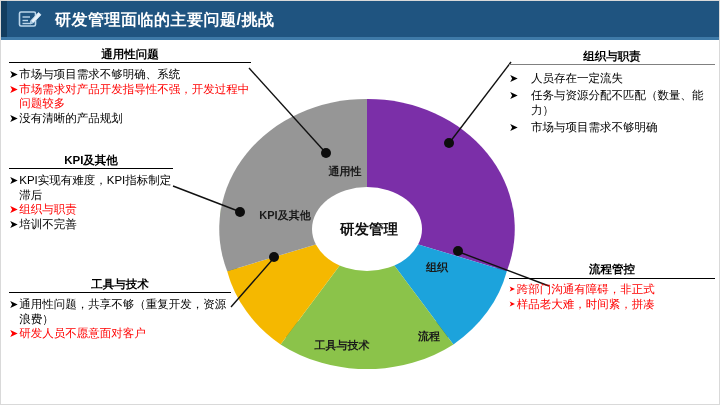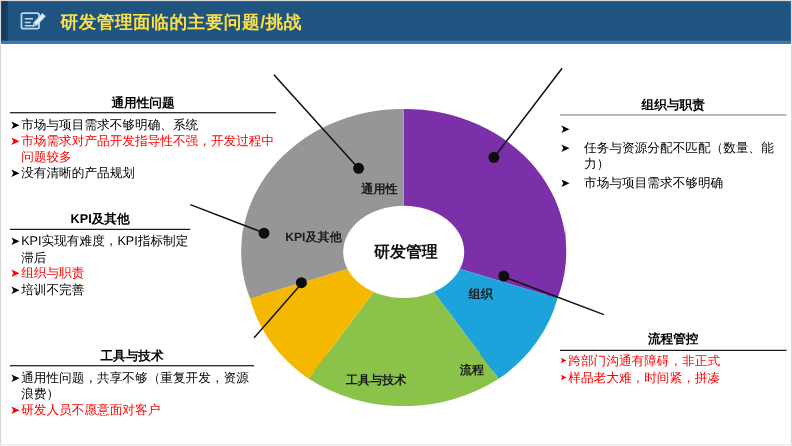--- a/index.html
+++ b/index.html
@@ -24,29 +24,29 @@
     background:#1f5480;
     display:flex;align-items:center;
   }
   #header-accent{
     position:absolute;left:0;top:0;width:6px;height:38px;background:#123d5f;
   }
   #header-icon{
     margin-left:16px;width:26px;height:24px;display:block;flex:0 0 auto;
   }
   #header-title{
-    margin-left:12px;color:#fde047;font-size:16px;font-weight:bold;
+    margin-left:12px;color:#ffffff;font-size:16px;font-weight:bold;
     letter-spacing:.5px;white-space:nowrap;
   }
   #header-underline{
     position:absolute;left:0;top:36px;width:720px;height:3px;background:#3e7aa8;
   }
 
   
-  .callout{position:absolute;margin-top:40px;}
+  .callout{position:absolute;}
   .co-title{
     font-size:11.5px;font-weight:bold;color:#000000;text-align:center;
     white-space:nowrap;line-height:14px;
   }
   .co-rule{
     height:0;border-top:1.4px solid #000000;margin-top:1px;
   }
   .co-body{margin-top:4px;}
   .bullet-line{
     font-size:11.5px;line-height:14.5px;color:#000000;
@@ -214,20 +214,21 @@
       </div>
     </div>
   </div>
 
   <div class="callout" style="left:508px;top:48px;width:206px;">
     <div class="co-title">组织与职责</div>
     <div class="co-rule" style="border-top-color:#808080;"></div>
     <div class="co-body" style="margin-top:6px;">
       <div class="arrow-line red">
         <span class="amark">➤</span>
+        <span class="atxt">人员存在一定流失</span>
       </div>
       <div class="arrow-line black">
         <span class="amark">➤</span>
         <span class="atxt">任务与资源分配不匹配（数量、能力）</span>
       </div>
       <div class="arrow-line red">
         <span class="amark">➤</span>
         <span class="atxt">市场与项目需求不够明确</span>
       </div>
     </div>

